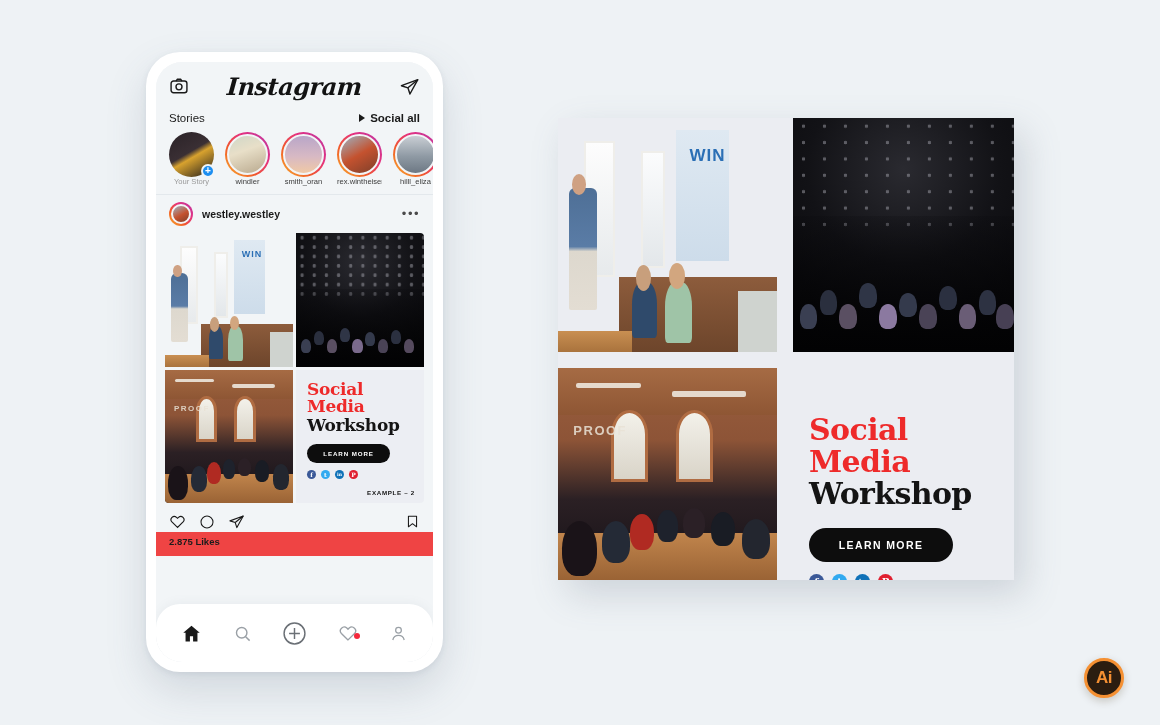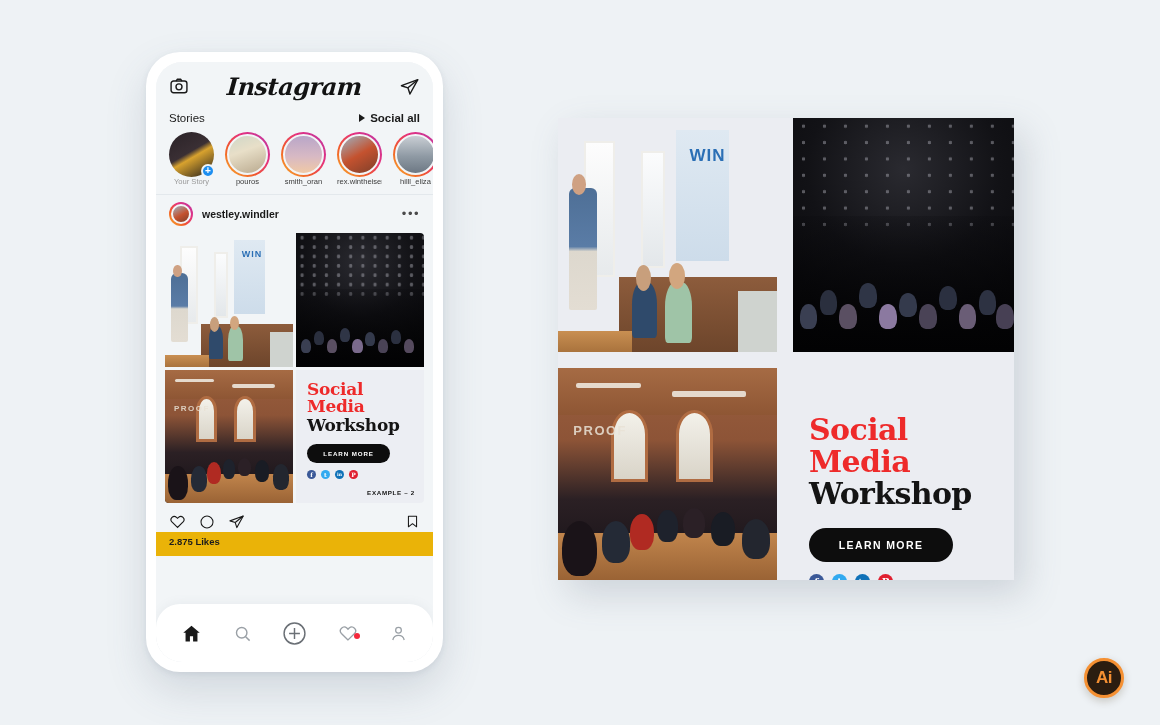--- a/index.html
+++ b/index.html
@@ -108,21 +108,21 @@
     justify-content:center;color:#fff;font-family:"DejaVu Serif",serif;font-size:6px;font-weight:700;}
   .example{
     margin-top:auto;text-align:right;font-size:6.2px;font-weight:700;
     letter-spacing:.7px;color:#141414;
   }
 
   .actions{
     display:flex;align-items:center;gap:13px;padding:10px 13px 2px 13px;background:#f2f5f7;
   }
   .actions .spacer{flex:1;}
-  .likes{padding:4px 13px 9px 13px;font-size:9.5px;font-weight:600;color:#1c1c1c;background:#eab308;}
+  .likes{padding:4px 13px 9px 13px;font-size:9.5px;font-weight:600;color:#1c1c1c;background:#ef4444;}
   .tabbar{
     margin-top:auto;background:#fff;border-radius:24px 24px 26px 26px;
     height:58px;display:flex;align-items:center;justify-content:space-around;
     padding:0 10px;box-shadow:0 -2px 10px rgba(120,130,145,.07);
   }
   .tabitem{position:relative;display:flex;align-items:center;justify-content:center;cursor:pointer;}
   .reddot{position:absolute;right:-2px;bottom:4px;width:6px;height:6px;border-radius:50%;background:#f5283c;}
 
   
   .panel{
@@ -232,21 +232,21 @@
             <div class="inner" style="background:linear-gradient(150deg,#2a2227 0%,#3a2f34 45%,#d8a22e 55%,#1d1a1c 100%)"></div>
             <div class="plusdot">+</div>
           </div>
           <div class="story-name muted">Your Story</div>
         </div>
 
         <div class="story">
           <div class="ring">
             <div class="inner" style="background:linear-gradient(160deg,#cfd7c8 0%,#e8dfc8 40%,#b9a98e 100%)"></div>
           </div>
-          <div class="story-name">pouros</div>
+          <div class="story-name">windler</div>
         </div>
 
         <div class="story">
           <div class="ring">
             <div class="inner" style="background:linear-gradient(180deg,#b9a6c8 0%,#d7b9c4 55%,#f0c9a5 100%)"></div>
           </div>
           <div class="story-name">smith_oran</div>
         </div>
 
         <div class="story">
@@ -263,21 +263,21 @@
           <div class="story-name">hilll_eliza</div>
         </div>
       </div>
 
       <div class="sep"></div>
 
       <div class="post-head">
         <div class="post-av ring">
           <div class="inner" style="background:linear-gradient(150deg,#9db3c4 0%,#c4522f 55%,#7d3f2a 100%)"></div>
         </div>
-        <span class="post-user">westley.windler</span>
+        <span class="post-user">westley.westley</span>
         <span class="dots">•••</span>
       </div>
 
       <div class="creative">
         <div class="cell r0c0">
           <div class="ph phA">
             <div class="phA-board"></div>
               <div class="phA-win">WIN</div>
             <div class="phA-sky"></div>
               <div class="phA-sky2"></div>

